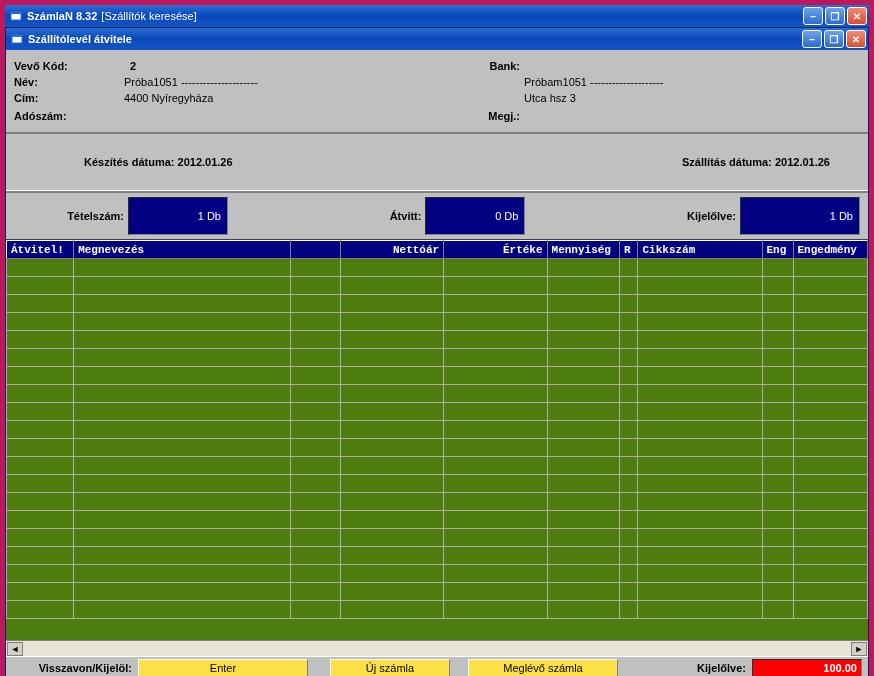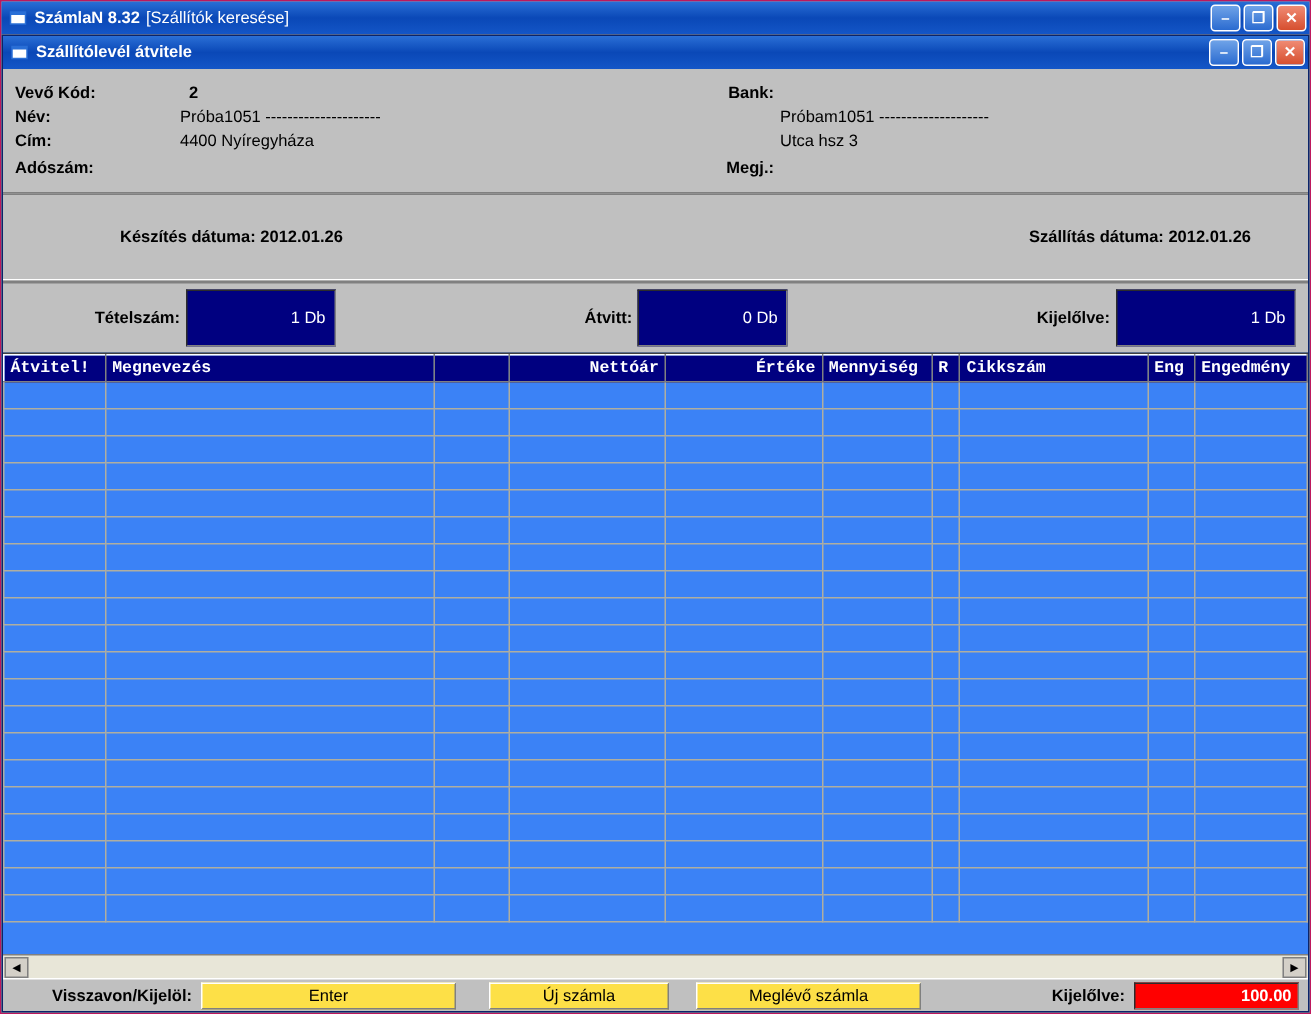--- a/index.html
+++ b/index.html
@@ -8,21 +8,21 @@
     font-size: 11px;
     background: #c0c0c0;
     overflow: hidden;
     width: 874px;
     height: 676px;
     position: relative;
   }
   
   .outer-window {
     position: absolute; top:0; left:0; right:0; bottom:0;
-    border: 1px solid #be185d;
+    border: 5px solid #be185d;
     background: #b9b8ad;
     display: flex; flex-direction: column;
   }
   .titlebar {
     height: 22px;
     background: linear-gradient(to bottom, #2a6fd6 0%, #0a48b7 50%, #1456c7 100%);
     display: flex; align-items: center;
     color: #fff;
     padding: 0 2px 0 4px;
     font-weight: bold;
@@ -95,21 +95,21 @@
     padding: 12px 6px;
     width: 100px;
     text-align: right;
     border: 1px inset #808080;
   }
   
   .grid-wrap {
     flex:1;
     overflow:hidden;
     border-top: 1px solid #404040;
-    background:#3b82f6;
+    background:#4d7c0f;
     display:flex; flex-direction:column;
   }
   .grid {
     flex:1;
     overflow:auto;
     position:relative;
   }
   table.data {
     border-collapse: collapse;
     width: 100%;

